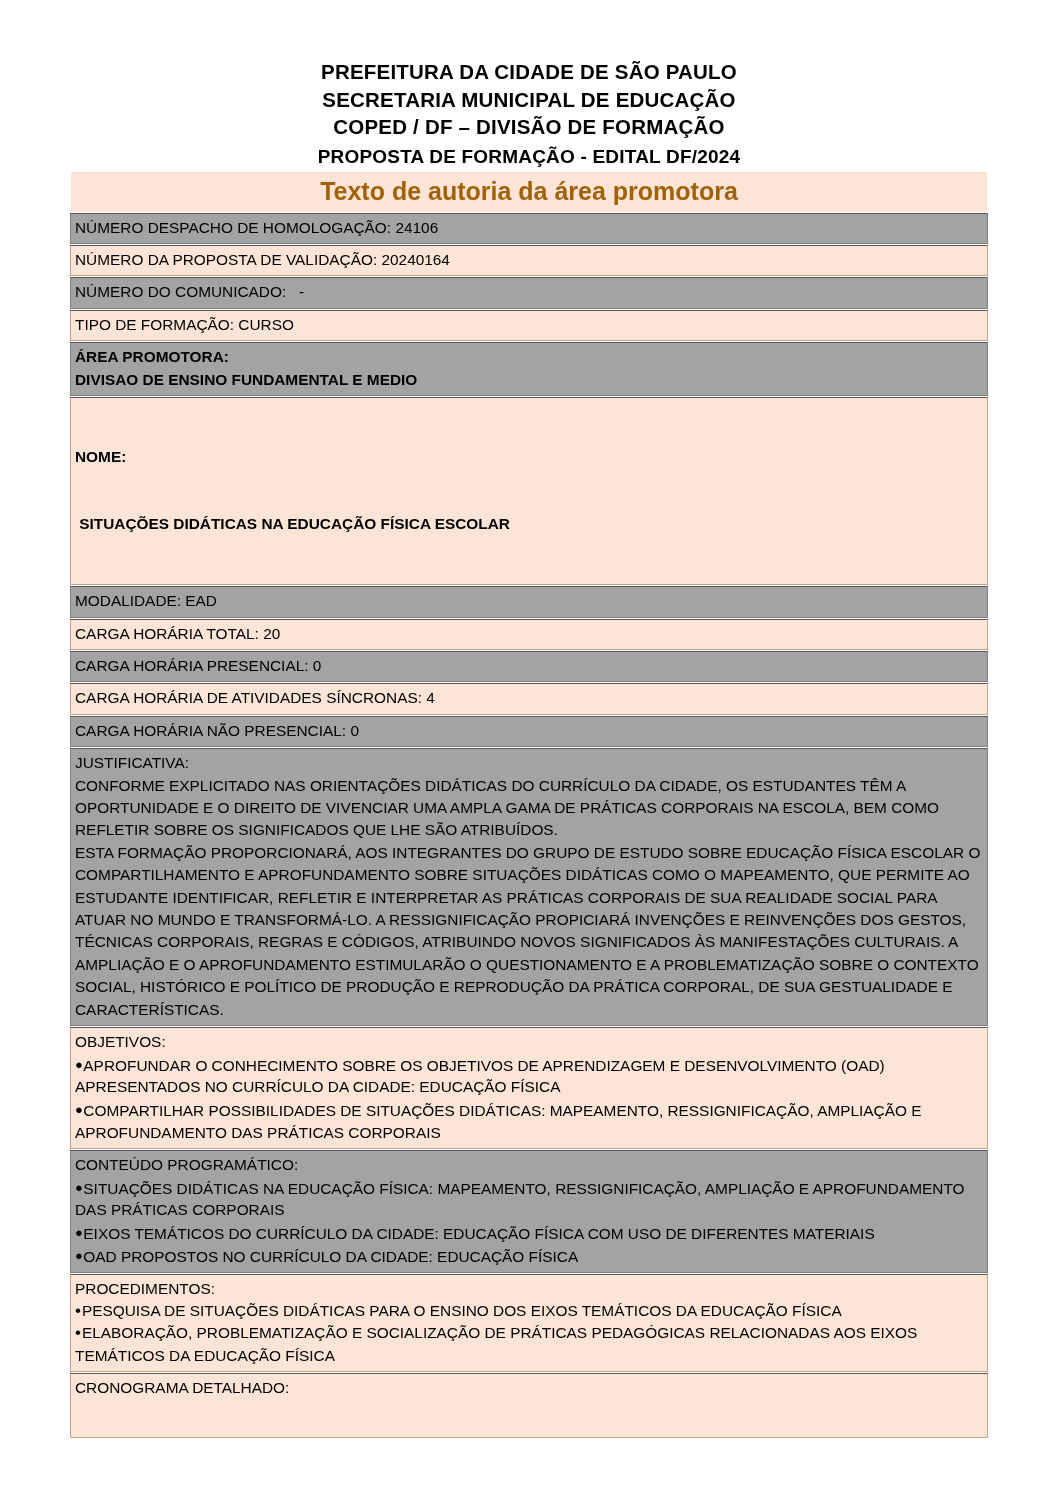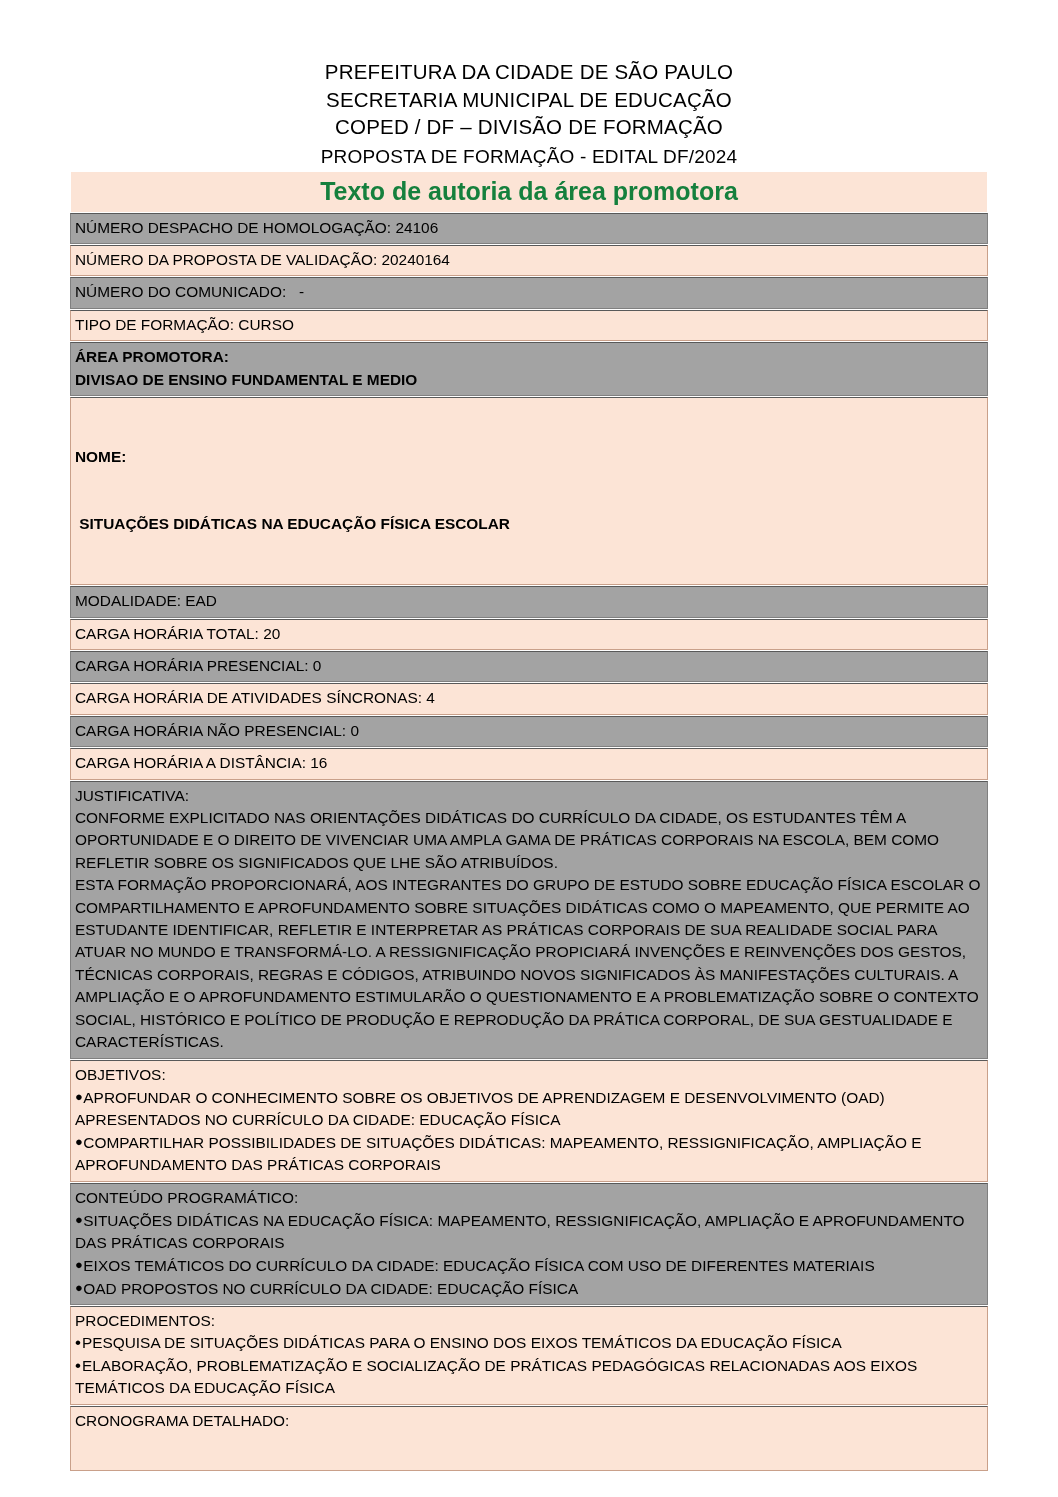--- a/index.html
+++ b/index.html
@@ -21,36 +21,36 @@
     height: 1497px;
     box-sizing: border-box;
     padding: 0;
   }
   
   .doc-header {
     padding-top: 58px;
     text-align: center;
   }
   .doc-header .hline {
-    font-weight: normal;
+    font-weight: bold;
     font-size: 20.5px;
     line-height: 27.5px;
     letter-spacing: 0.2px;
     white-space: nowrap;
   }
   .doc-header .hline.big {
     font-size: 19px;
     line-height: 31px;
   }
   
   .banner {
     margin: 0 auto;
     width: 916px;
     background: #FCE4D6;
-    color: #15803d;
+    color: #a16207;
     font-weight: bold;
     font-size: 25px;
     line-height: 34px;
     text-align: center;
     padding: 2px 0 4px 0;
     box-sizing: border-box;
   }
   
   .tbl {
     margin: 0 auto;
@@ -152,23 +152,20 @@
     </tr>
     <tr>
       <td>CARGA HORÁRIA PRESENCIAL: 0</td>
     </tr>
     <tr class="fill">
       <td>CARGA HORÁRIA DE ATIVIDADES SÍNCRONAS: 4</td>
     </tr>
     <tr>
       <td>CARGA HORÁRIA NÃO PRESENCIAL: 0</td>
     </tr>
-    <tr class="fill">
-      <td>CARGA HORÁRIA A DISTÂNCIA: 16</td>
-    </tr>
     <tr>
       <td>
         <span class="row-line">JUSTIFICATIVA:</span>
         <span class="row-line">CONFORME EXPLICITADO NAS ORIENTAÇÕES DIDÁTICAS DO CURRÍCULO DA CIDADE, OS ESTUDANTES TÊM A OPORTUNIDADE E O DIREITO DE VIVENCIAR UMA AMPLA GAMA DE PRÁTICAS CORPORAIS NA ESCOLA, BEM COMO REFLETIR SOBRE OS SIGNIFICADOS QUE LHE SÃO ATRIBUÍDOS.</span>
         <span class="row-line">ESTA FORMAÇÃO PROPORCIONARÁ, AOS INTEGRANTES DO GRUPO DE ESTUDO SOBRE EDUCAÇÃO FÍSICA ESCOLAR  O COMPARTILHAMENTO E APROFUNDAMENTO SOBRE SITUAÇÕES DIDÁTICAS COMO O MAPEAMENTO, QUE PERMITE AO ESTUDANTE IDENTIFICAR, REFLETIR E INTERPRETAR AS PRÁTICAS CORPORAIS DE SUA REALIDADE SOCIAL PARA ATUAR NO MUNDO E TRANSFORMÁ-LO. A RESSIGNIFICAÇÃO PROPICIARÁ INVENÇÕES E REINVENÇÕES DOS GESTOS, TÉCNICAS CORPORAIS, REGRAS E CÓDIGOS, ATRIBUINDO NOVOS SIGNIFICADOS ÀS MANIFESTAÇÕES CULTURAIS. A AMPLIAÇÃO E O APROFUNDAMENTO ESTIMULARÃO O QUESTIONAMENTO E A PROBLEMATIZAÇÃO SOBRE O CONTEXTO SOCIAL, HISTÓRICO E POLÍTICO DE PRODUÇÃO E REPRODUÇÃO DA PRÁTICA CORPORAL, DE SUA GESTUALIDADE E CARACTERÍSTICAS.</span>
       </td>
     </tr>
     <tr class="fill tall">
       <td>
         <span class="row-line">OBJETIVOS:</span>

